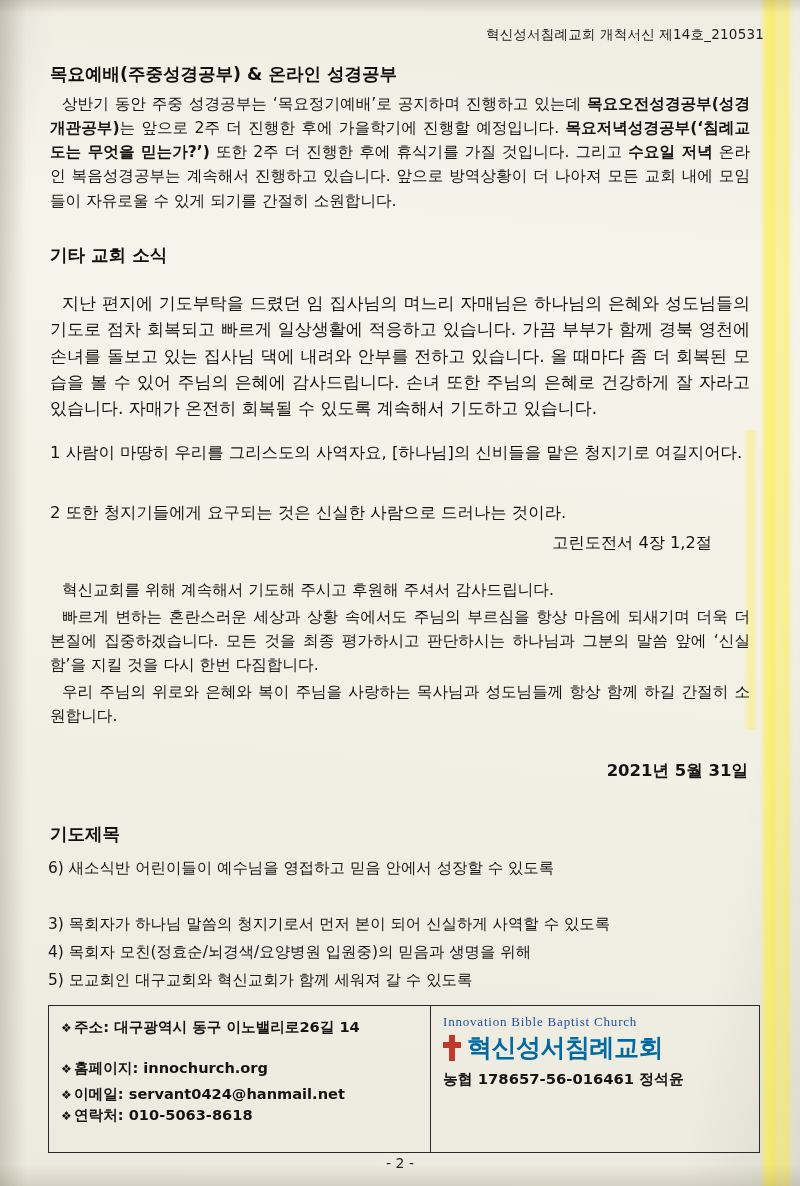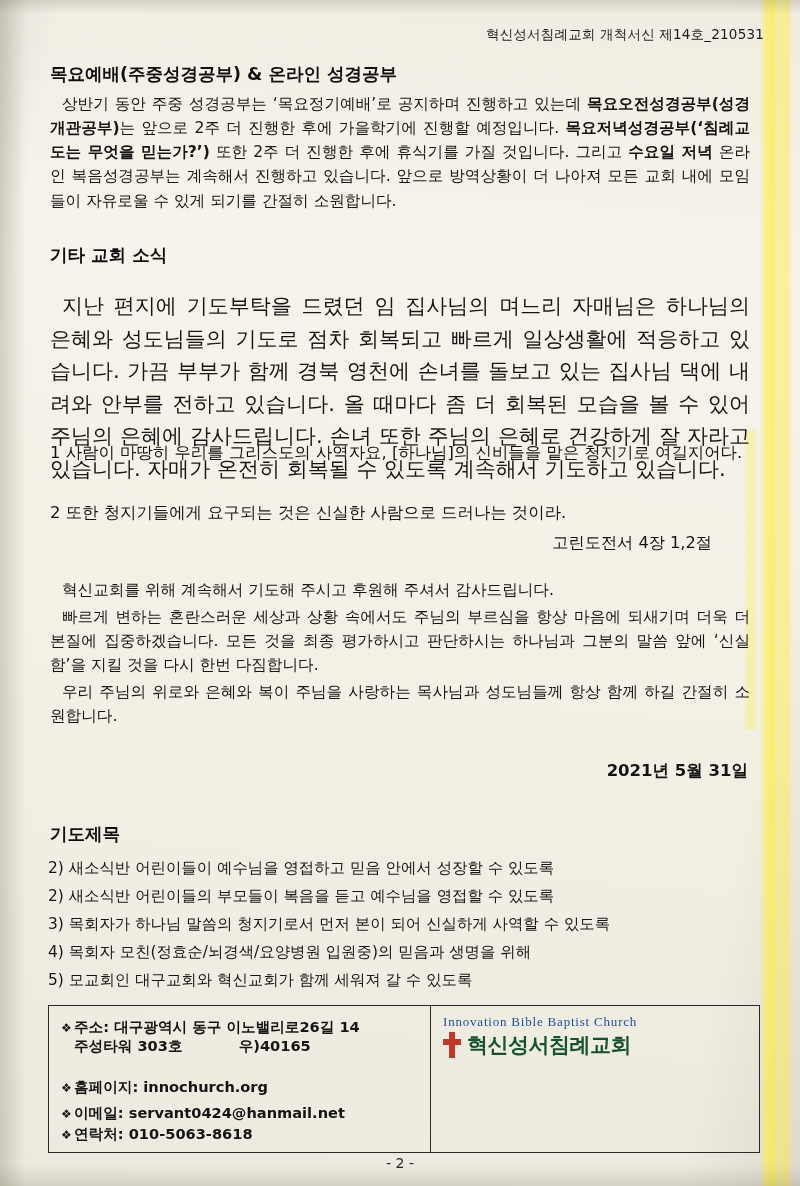--- a/index.html
+++ b/index.html
@@ -78,21 +78,21 @@
     color: #151515;
     text-align: justify;
   }
 
   .b { font-weight: bold; }
 
   #title1 { left: 50px; top: 62px; font-size: 17.5px; }
   #body1 { left: 50px; top: 92px; width: 700px; font-size: 15.6px; text-indent: 12px; }
 
   #title2 { left: 50px; top: 243px; font-size: 17.5px; }
-  #body2 { left: 50px; top: 290px; width: 700px; font-size: 21px; text-indent: 12px; }
+  #body2 { left: 50px; top: 290px; width: 700px; font-size: 17px; text-indent: 12px; }
 
   .verse {
     position: absolute;
     left: 50px;
     width: 700px;
     font-size: 16.4px;
     line-height: 1.62;
     color: #141414;
   }
   #verse1 { top: 440px; }
@@ -193,23 +193,23 @@
     flex: 0 0 18px;
   }
   .cross:before, .cross:after {
     content: "";
     position: absolute;
     background: #c0392b;
   }
   .cross:before { left: 6px; top: 0; width: 6px; height: 26px; }
   .cross:after { left: 0; top: 7px; width: 18px; height: 6px; }
   .church-name {
-    font-size: 21px;
-    font-weight: bold;
-    color: #14532d;
+    font-size: 25px;
+    font-weight: bold;
+    color: #0369a1;
     letter-spacing: -0.5px;
   }
   .offer-title {
     font-size: 14.8px;
     font-weight: bold;
     margin-top: 12px;
   }
   .offer-acct {
     font-size: 14.8px;
     font-weight: bold;
@@ -253,54 +253,49 @@
     <div id="verse-ref">고린도전서 4장 1,2절</div>
 
     <div class="para" id="body3">혁신교회를 위해 계속해서 기도해 주시고 후원해 주셔서 감사드립니다.</div>
     <div class="para" id="body4">빠르게 변하는 혼란스러운 세상과 상황 속에서도 주님의 부르심을 항상 마음에 되새기며 더욱 더 본질에 집중하겠습니다. 모든 것을 최종 평가하시고 판단하시는 하나님과 그분의 말씀 앞에 ‘신실함’을 지킬 것을 다시 한번 다짐합니다.</div>
     <div class="para" id="body5">우리 주님의 위로와 은혜와 복이 주님을 사랑하는 목사님과 성도님들께 항상 함께 하길 간절히 소원합니다.</div>
 
     <div id="sign-date">2021년 5월 31일</div>
 
     <div class="sec-title" id="title3">기도제목</div>
 
-    <div class="pray-item" style="top:858px">2) 새소식반 어린이들이 예수님을 영접하고 믿음 안에서 성장할 수 있도록</div>
-    <div class="pray-item" style="top:886px">2) 새소식반 어린이들의 부모들이 복음을 듣고 예수님을 영접할 수 있도록</div>
+    <div class="pray-item" style="top:858px">6) 새소식반 어린이들이 예수님을 영접하고 믿음 안에서 성장할 수 있도록</div>
     <div class="pray-item" style="top:914px">3) 목회자가 하나님 말씀의 청지기로서 먼저 본이 되어 신실하게 사역할 수 있도록</div>
     <div class="pray-item" style="top:942px">4) 목회자 모친(정효순/뇌경색/요양병원 입원중)의 믿음과 생명을 위해</div>
     <div class="pray-item" style="top:970px">5) 모교회인 대구교회와 혁신교회가 함께 세워져 갈 수 있도록</div>
 
     <div class="info-box">
       <div class="info-left">
         <div class="info-line">
           <span class="bullet">❖</span><span>주소:</span>
           <span>대구광역시 동구 이노밸리로26길 14</span>
-        </div>
-        <div class="addr-sub">
-          <span>주성타워 303호</span>
-          <span style="display:inline-block;width:46px"></span>
-          <span>우)40165</span>
         </div>
         <div class="info-line" style="margin-top:20px">
           <span class="bullet">❖</span><span>홈페이지:</span>
           <span>innochurch.org</span>
         </div>
         <div class="info-line" style="margin-top:4px">
           <span class="bullet">❖</span><span>이메일:</span>
           <span>servant0424@hanmail.net</span>
         </div>
         <div class="info-line" style="margin-top:0">
           <span class="bullet">❖</span><span>연락처:</span>
           <span>010-5063-8618</span>
         </div>
       </div>
       <div class="info-right">
         <div class="eng-name">Innovation Bible Baptist Church</div>
         <div class="logo-row">
           <span class="cross"></span>
           <span class="church-name">혁신성서침례교회</span>
         </div>
+        <div class="offer-acct">농협 178657-56-016461 정석윤</div>
       </div>
     </div>
 
     <div id="page-num">- 2 -</div>
   </div>
 </div>
 
 </body></html>

